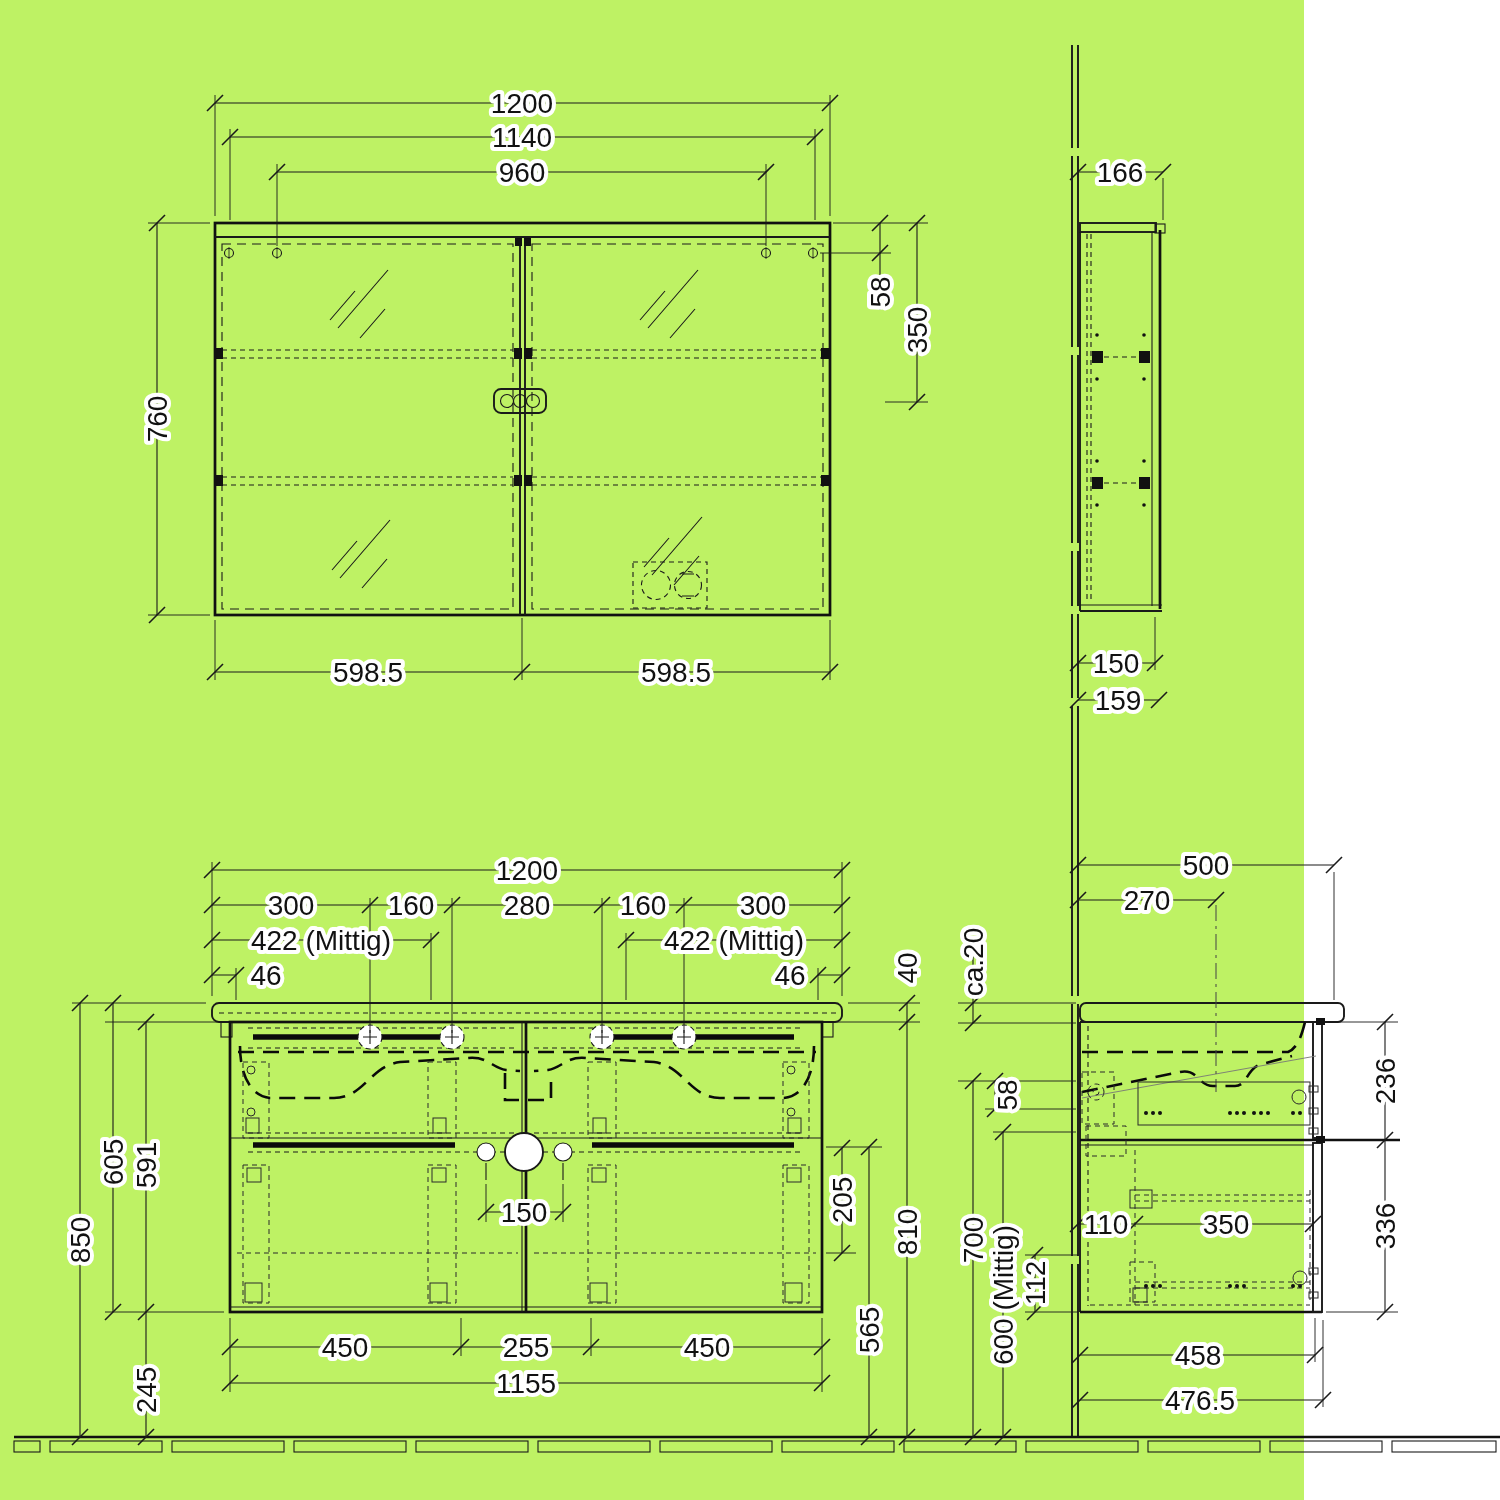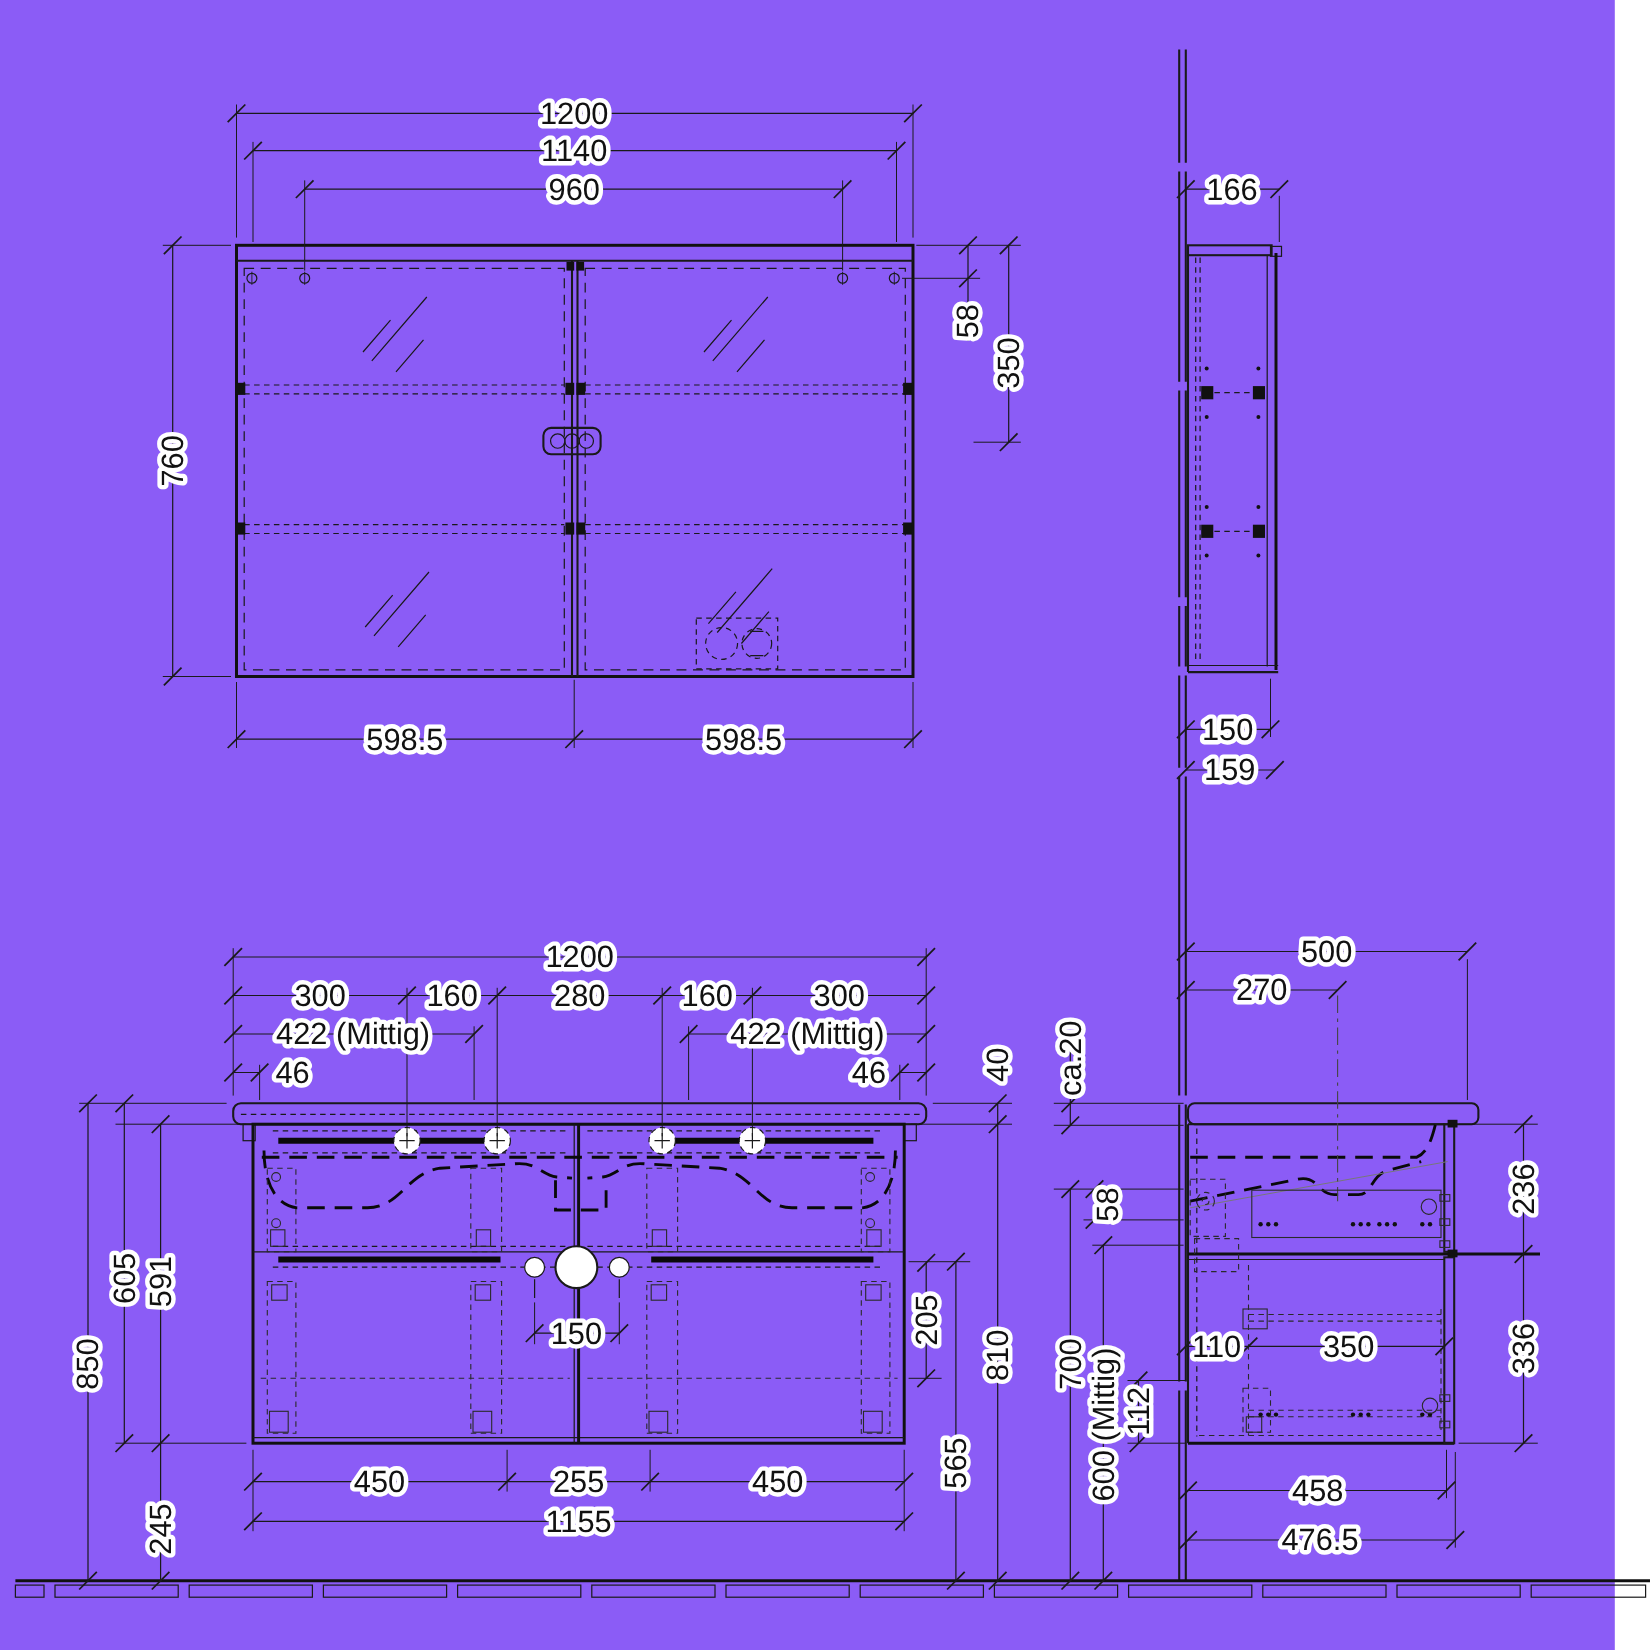--- a/index.html
+++ b/index.html
@@ -1,16 +1,16 @@
 <!DOCTYPE html>
 <html><head>
 <meta charset="utf-8">
 <style>
   html,body{margin:0;padding:0;background:#fff;}
-  .stage{width:1468px;height:1500px;background:#8b5cf6;position:relative;}
+  .stage{width:1304px;height:1500px;background:#bef264;position:relative;}
   svg{display:block;}
   .ln{stroke:#1a1a1a;stroke-width:1.1;fill:none;stroke-linecap:butt;}
   .ln2{stroke:#1a1a1a;stroke-width:1.9;fill:none;}
   .ln3{stroke:#111;stroke-width:2.7;fill:none;}
   .ln5{stroke:#0a0a0a;stroke-width:5.5;fill:none;}
   .dsh{stroke-dasharray:9 6;}
   .dshs{stroke-dasharray:5 4;}
   .dshb{stroke:#0a0a0a;stroke-width:2.6;fill:none;stroke-dasharray:16 9;}
   .dimln{stroke:#1a1a1a;stroke-width:1.1;fill:none;}
   .ext{stroke:#1a1a1a;stroke-width:0.9;fill:none;}

